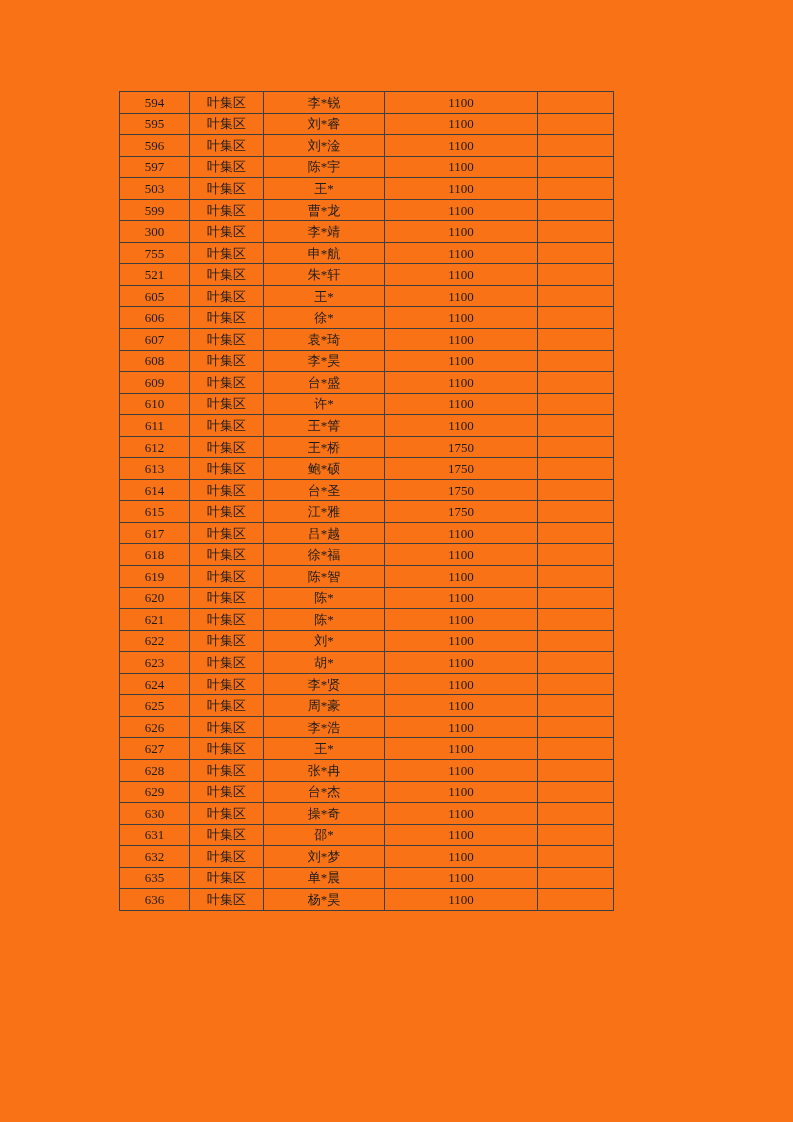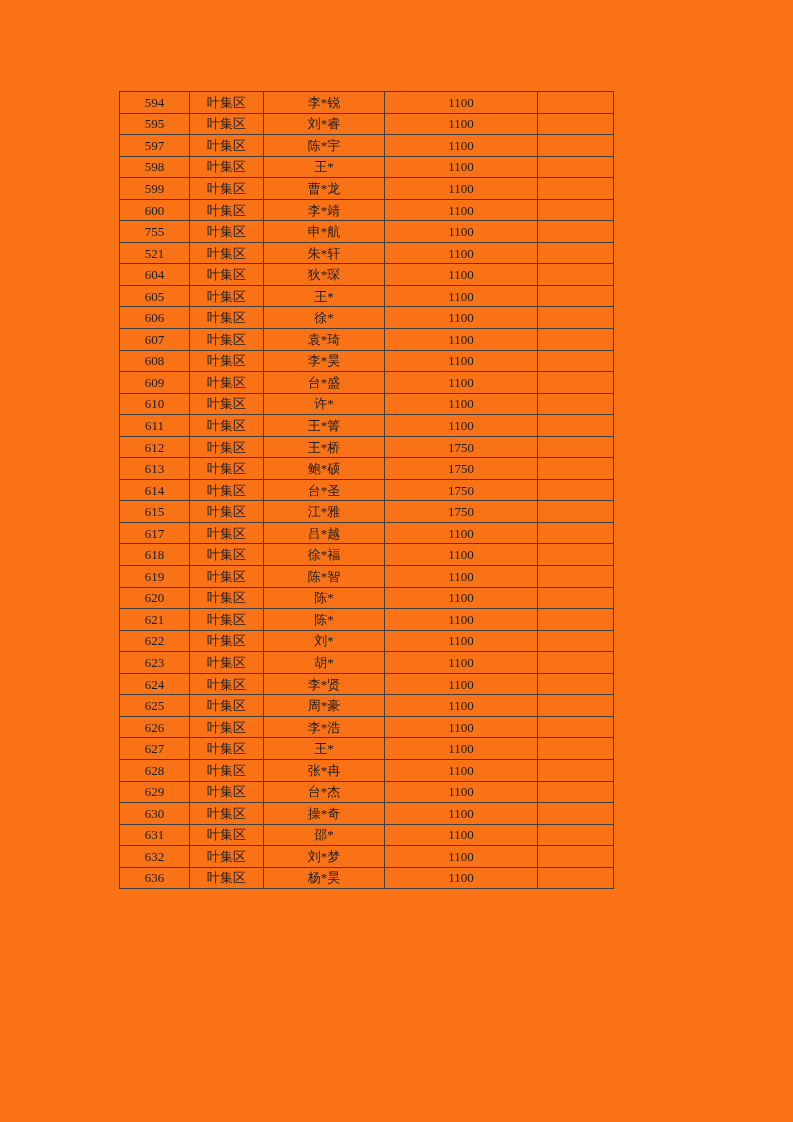--- a/index.html
+++ b/index.html
@@ -62,65 +62,65 @@
           <td></td>
         </tr>
         <tr>
           <td>595</td>
           <td>叶集区</td>
           <td>刘*睿</td>
           <td>1100</td>
           <td></td>
         </tr>
         <tr>
+          <td>596</td>
+          <td>叶集区</td>
+          <td>刘*淦</td>
+          <td>1100</td>
+          <td></td>
+        </tr>
+        <tr>
           <td>597</td>
           <td>叶集区</td>
           <td>陈*宇</td>
           <td>1100</td>
           <td></td>
         </tr>
         <tr>
-          <td>598</td>
+          <td>503</td>
           <td>叶集区</td>
           <td>王*</td>
           <td>1100</td>
           <td></td>
         </tr>
         <tr>
           <td>599</td>
           <td>叶集区</td>
           <td>曹*龙</td>
           <td>1100</td>
           <td></td>
         </tr>
         <tr>
-          <td>600</td>
+          <td>300</td>
           <td>叶集区</td>
           <td>李*靖</td>
           <td>1100</td>
           <td></td>
         </tr>
         <tr>
           <td>755</td>
           <td>叶集区</td>
           <td>申*航</td>
           <td>1100</td>
           <td></td>
         </tr>
         <tr>
           <td>521</td>
           <td>叶集区</td>
           <td>朱*轩</td>
-          <td>1100</td>
-          <td></td>
-        </tr>
-        <tr>
-          <td>604</td>
-          <td>叶集区</td>
-          <td>狄*琛</td>
           <td>1100</td>
           <td></td>
         </tr>
         <tr>
           <td>605</td>
           <td>叶集区</td>
           <td>王*</td>
           <td>1100</td>
           <td></td>
         </tr>
@@ -296,20 +296,27 @@
           <td>631</td>
           <td>叶集区</td>
           <td>邵*</td>
           <td>1100</td>
           <td></td>
         </tr>
         <tr>
           <td>632</td>
           <td>叶集区</td>
           <td>刘*梦</td>
+          <td>1100</td>
+          <td></td>
+        </tr>
+        <tr>
+          <td>635</td>
+          <td>叶集区</td>
+          <td>单*晨</td>
           <td>1100</td>
           <td></td>
         </tr>
         <tr>
           <td>636</td>
           <td>叶集区</td>
           <td>杨*昊</td>
           <td>1100</td>
           <td></td>
         </tr>

